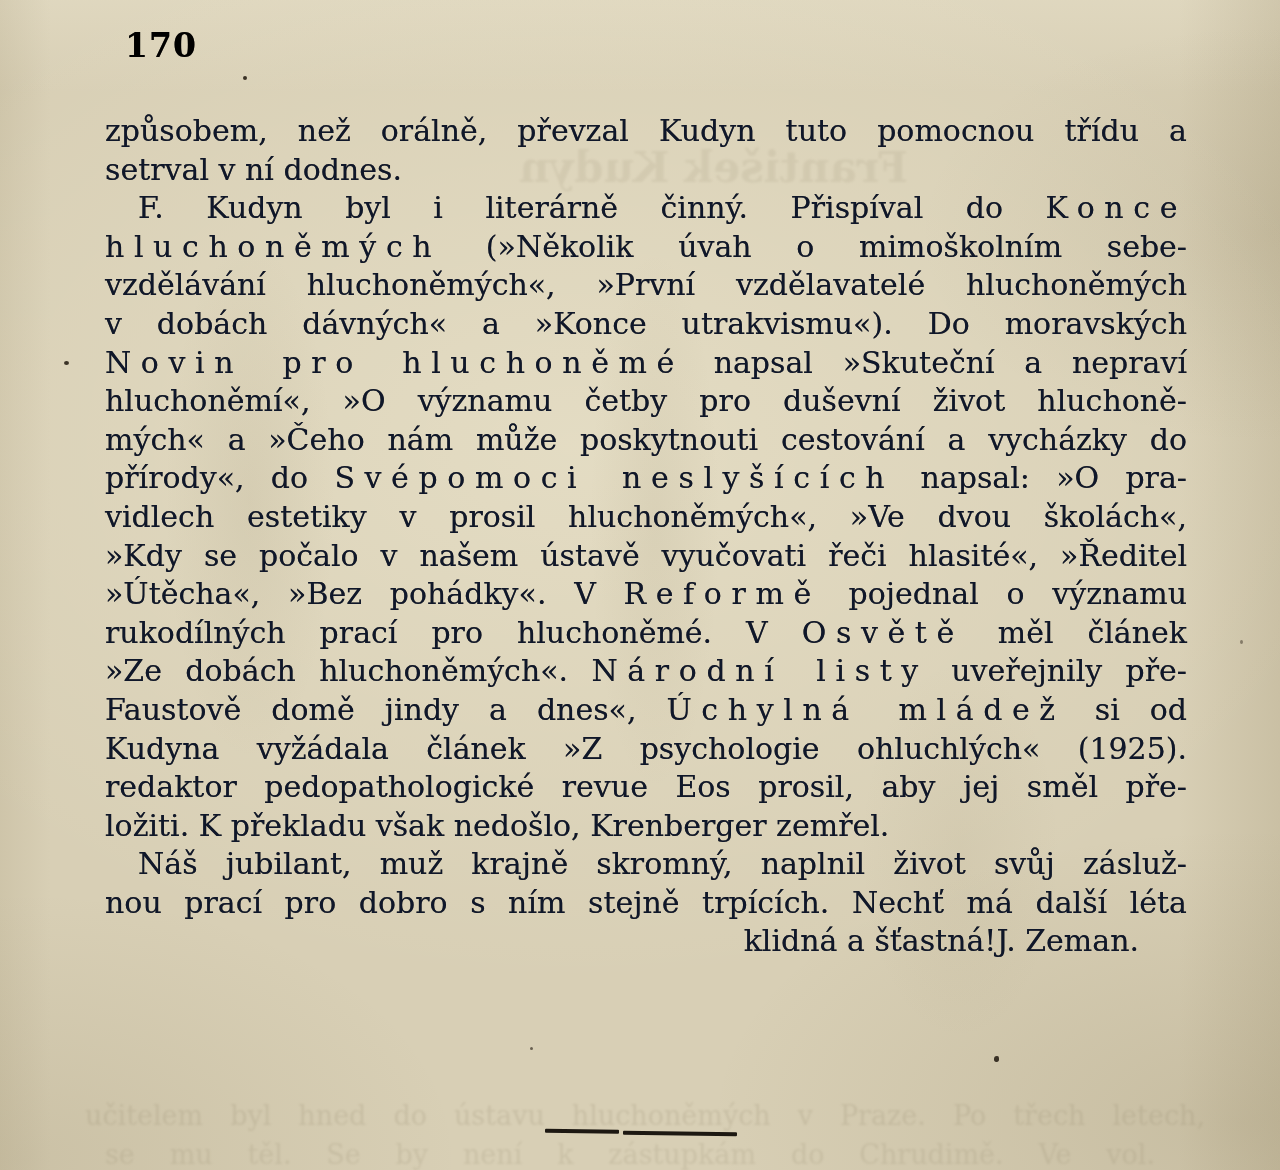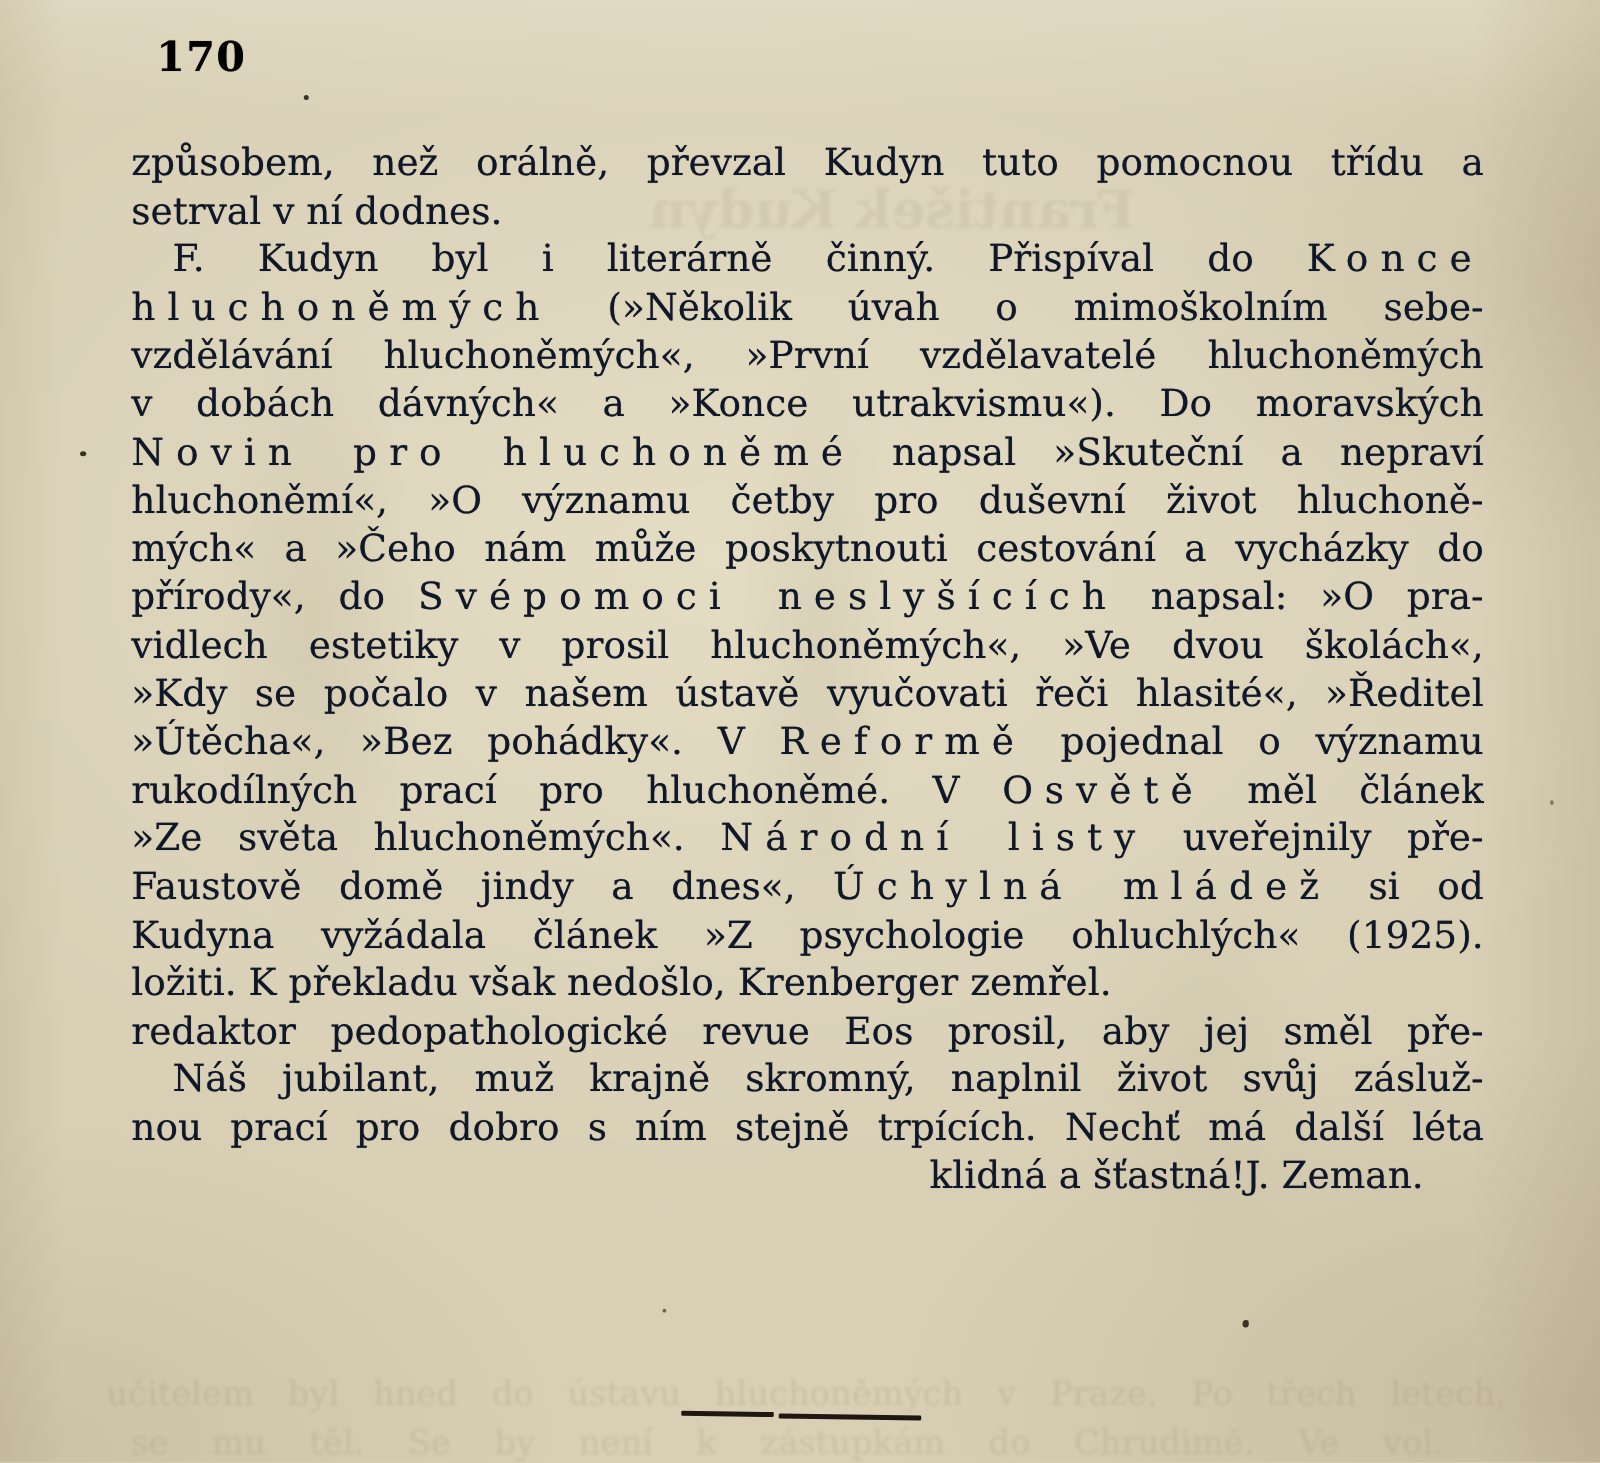--- a/index.html
+++ b/index.html
@@ -97,25 +97,25 @@
     <div class="line"><span>vzdělávání hluchoněmých«, »První vzdělavatelé hluchoněmých</span></div>
     <div class="line"><span>v dobách dávných« a »Konce utrakvismu«). Do moravských</span></div>
     <div class="line"><span class="sperr">Novin pro hluchoněmé</span><span> napsal »Skuteční a nepraví</span></div>
     <div class="line"><span>hluchoněmí«, »O významu četby pro duševní život hluchoně-</span></div>
     <div class="line"><span>mých« a »Čeho nám může poskytnouti cestování a vycházky do</span></div>
     <div class="line"><span>přírody«, do </span><span class="sperr">Svépomoci neslyšících</span><span> napsal: »O pra-</span></div>
     <div class="line"><span>vidlech estetiky v prosil hluchoněmých«, »Ve dvou školách«,</span></div>
     <div class="line"><span>»Kdy se počalo v našem ústavě vyučovati řeči hlasité«, »Ředitel</span></div>
     <div class="line"><span>»Útěcha«, »Bez pohádky«. V </span><span class="sperr">Reformě</span><span> pojednal o významu</span></div>
     <div class="line"><span>rukodílných prací pro hluchoněmé.  V </span><span class="sperr">Osvětě</span><span> měl článek</span></div>
-    <div class="line"><span>»Ze světa hluchoněmých«.  </span><span class="sperr">Národní listy</span><span> uveřejnily pře-</span></div>
+    <div class="line"><span>»Ze dobách hluchoněmých«.  </span><span class="sperr">Národní listy</span><span> uveřejnily pře-</span></div>
     <div class="line"><span>Faustově domě jindy a dnes«,  </span><span class="sperr">Úchylná mládež</span><span> si od</span></div>
     <div class="line"><span>Kudyna vyžádala článek »Z psychologie ohluchlých« (1925).</span></div>
+    <div class="line"><span>redaktor pedopathologické revue Eos prosil, aby jej směl pře-</span></div>
     <div class="line left"><span>ložiti. K překladu však nedošlo, Krenberger zemřel.</span></div>
-    <div class="line"><span>redaktor pedopathologické revue Eos prosil, aby jej směl pře-</span></div>
     <div class="line indent"><span>Náš jubilant, muž krajně skromný, naplnil život svůj zásluž-</span></div>
     <div class="line"><span>nou prací pro dobro s ním stejně trpících. Nechť má další léta</span></div>
     <div class="line left flexline">
       <span>klidná a šťastná!</span>
       <span>J. Zeman.</span>
     </div>
   </div>
 
 <div class="ghost ghost-b1">učitelem byl hned do ústavu hluchoněmých v Praze. Po třech letech,</div>
 <div class="ghost ghost-b2">se mu těl. Se by není k zástupkám do Chrudimě. Ve vol.</div>

